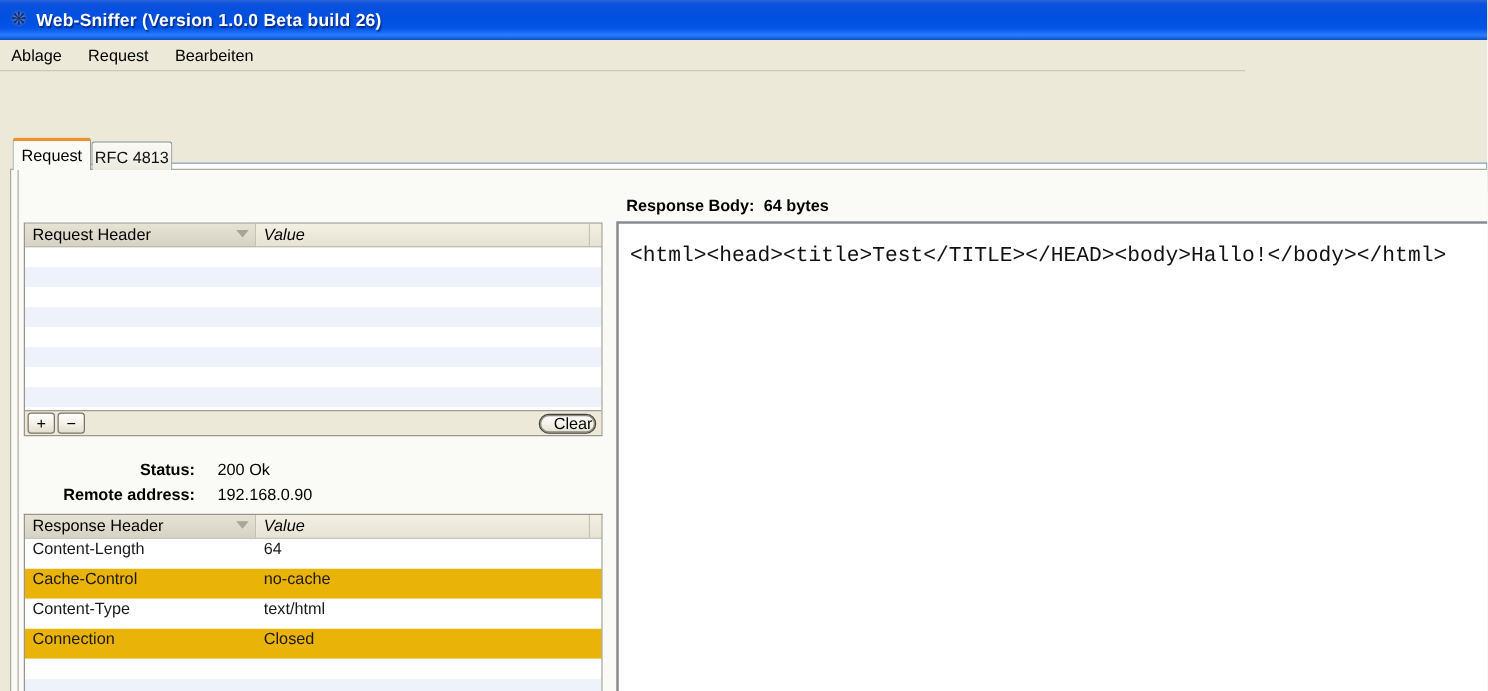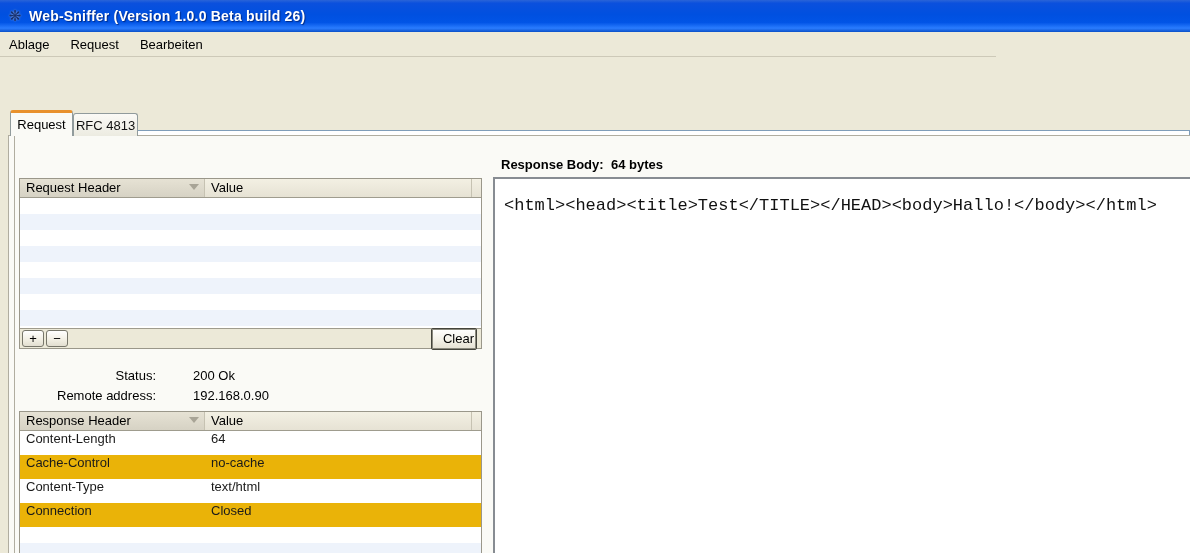--- a/index.html
+++ b/index.html
@@ -98,20 +98,21 @@
     font-size:13px; line-height:18px; color:#000; padding-left:6px;
     border-right:1px solid #c6c2b2; position:relative;
   }
   .hdr-cell.name {
     width:185px; flex:none;
     background:linear-gradient(180deg,#e6e2d4 0%,#d6d2c4 100%);
   }
   .hdr-cell.value {
     flex:1; background:linear-gradient(180deg,#f3f0e3 0%,#e6e2d4 100%);
     border-right:none;
+    font-style:italic;
   }
   .hdr-cell.corner {
     width:10px; flex:none; padding:0;
     background:linear-gradient(180deg,#f3f0e3 0%,#e6e2d4 100%);
     border-left:1px solid #c6c2b2; border-right:none;
   }
   .sort-arrow {
     position:absolute; right:5px; top:5px; width:0; height:0;
     border-left:5px solid transparent; border-right:5px solid transparent;
     border-top:6px solid #a8a496;
@@ -133,31 +134,31 @@
     display:flex; align-items:center; padding:0 2px;
   }
   .mini-btn {
     width:22px; height:17px; margin-right:2px;
     background:linear-gradient(180deg,#ffffff 0%,#f1eee2 60%,#e2ded0 100%);
     border:1px solid #77766a; border-radius:3px;
     font-size:13px; line-height:14px; text-align:center; color:#000;
     display:flex; align-items:center; justify-content:center; cursor:default;
   }
   .clear-btn {
-    margin-left:auto; margin-right:2px; width:46px; height:22px;
+    margin-left:auto; margin-right:2px; width:46px; height:16px;
     background:linear-gradient(180deg,#ffffff 0%,#f3f1e7 55%,#e4e0d2 100%);
-    border:1px solid #44443c; border-radius:2px;
+    border:1px solid #44443c; border-radius:8px;
     box-shadow:0 0 0 1px #8a897d inset;
     font-size:13px; display:flex; align-items:center; justify-content:center; cursor:default;padding-left:9px;
   }
 
   
   .status-row { position:absolute; height:16px; font-size:13px; }
-  .status-label { position:absolute; left:0; width:147px; text-align:right; font-weight:normal; }
-  .status-value { position:absolute; left:184px; white-space:nowrap; }
+  .status-label { position:absolute; left:0; width:147px; text-align:right; font-weight:bold; }
+  .status-value { position:absolute; left:165px; white-space:nowrap; }
 
   
   .resp-label-row { position:absolute; left:492px; top:21px; height:17px; font-size:13px; }
   .resp-label { position:absolute; left:0; font-weight:bold; white-space:nowrap; }
   .resp-size  { position:absolute; left:110px; font-weight:bold; white-space:nowrap; }
   .resp-box {
     position:absolute; left:484px; top:41px; right:-4px; bottom:-4px;
     background:#fff; border:2px solid #878c92;
   }
   .resp-text {

